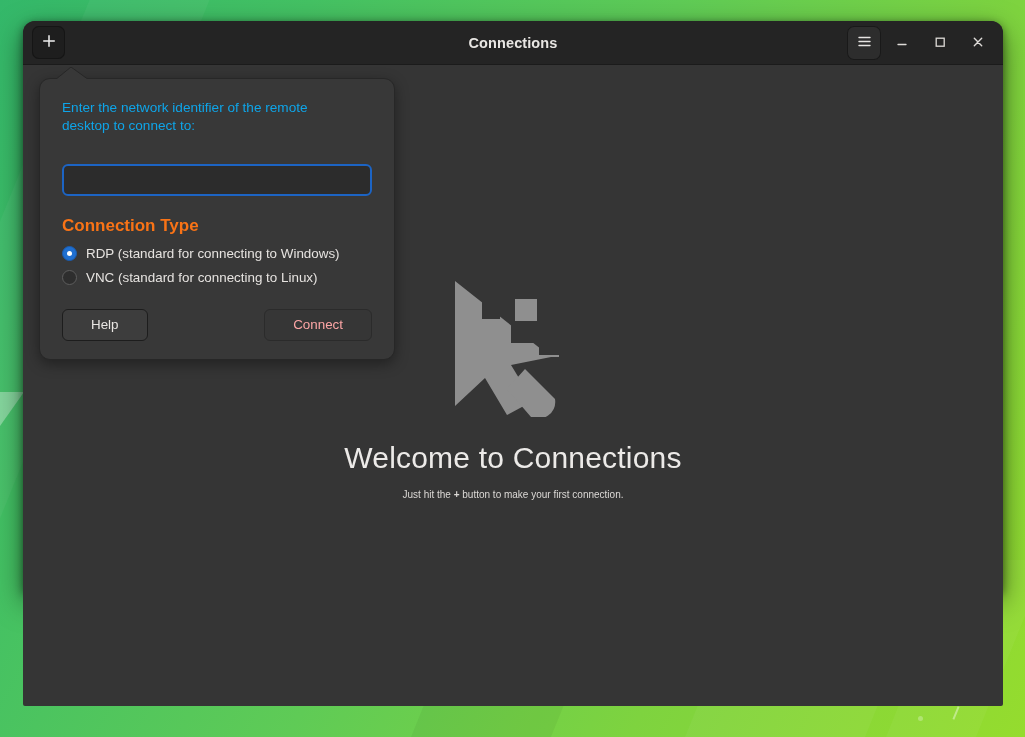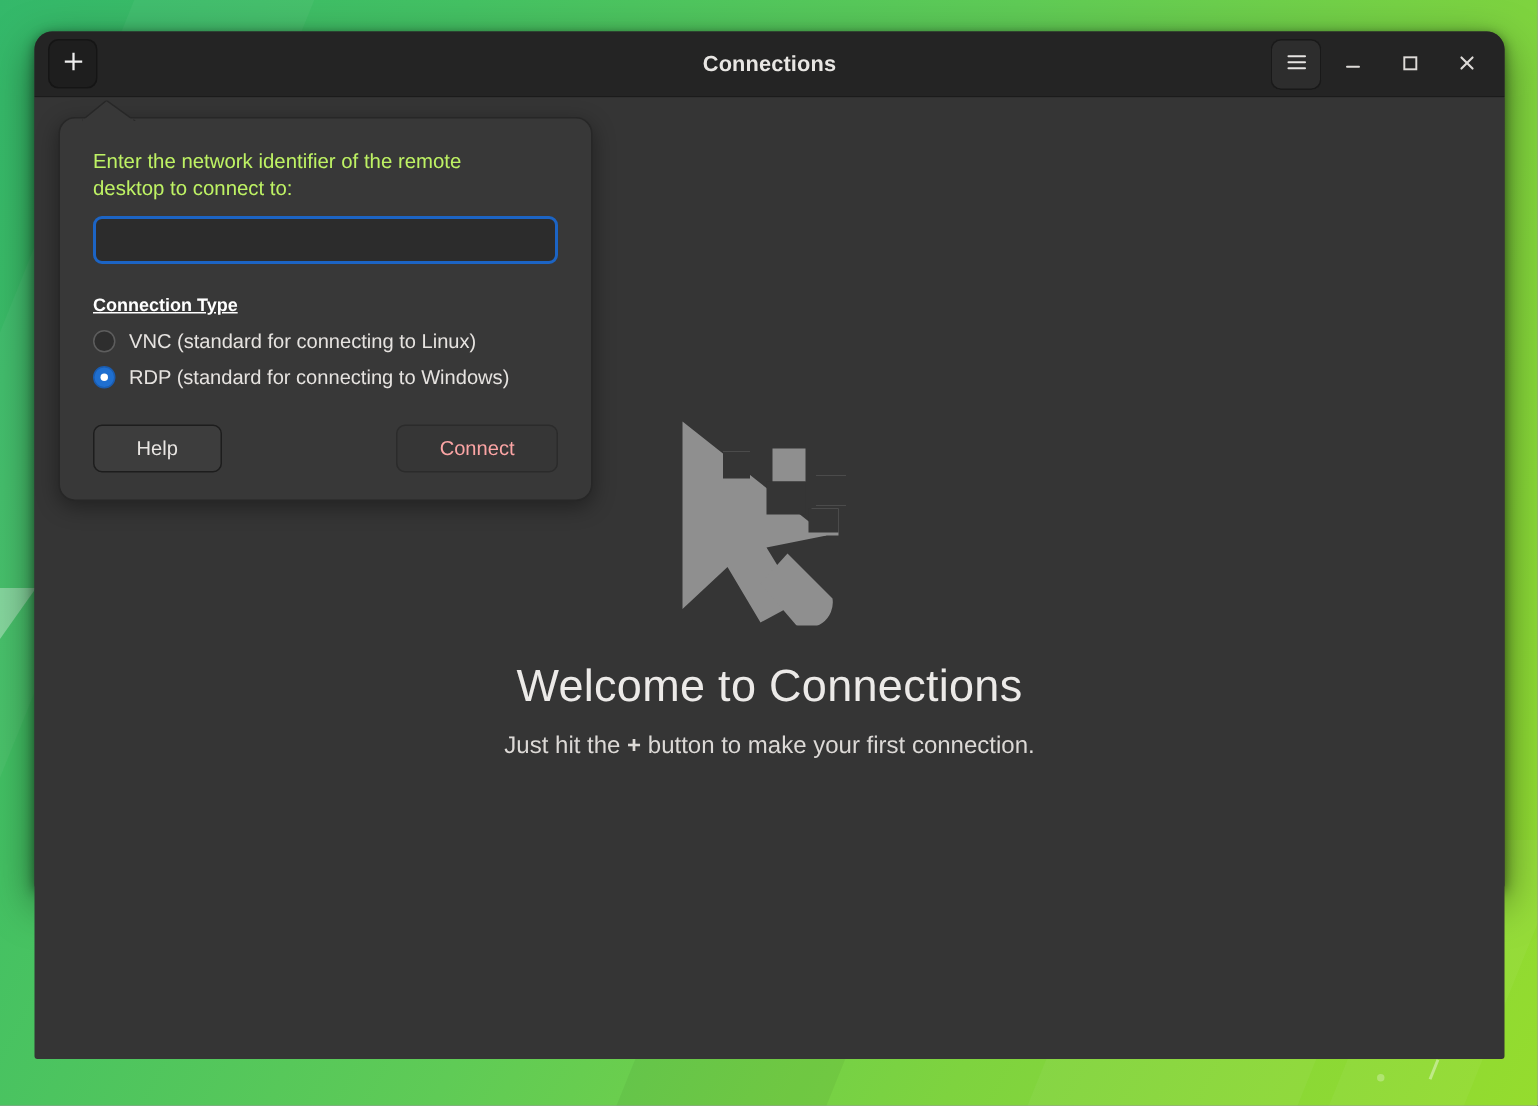--- a/index.html
+++ b/index.html
@@ -121,21 +121,21 @@
   }
   #app-icon { margin: 0 auto 24px auto; display: block; }
   #welcome-title {
     font-size: 30px;
     font-weight: 300;
     color: #eceae8;
     letter-spacing: 0.2px;
     margin: 16px 0 14px 0;
   }
   #welcome-sub {
-    font-size: 16px;
+    font-size: 10px;
     color: #dcd9d6;
     margin: 0;
   }
   #welcome-sub b { font-weight: bold; }
 
   
   #popover {
     position: absolute;
     left: 16px;
     top: 57px;
@@ -153,45 +153,44 @@
   #popover-body {
     background: #383838;
     border: 1px solid #272727;
     border-radius: 11px;
     box-shadow: 0 4px 14px rgba(0,0,0,0.38);
     padding: 20px 22px 18px 22px;
     box-sizing: border-box;
   }
   #prompt-label {
     font-size: 13.6px;
-    color: #bef264;
+    color: #0ea5e9;
     line-height: 1.36;
-    margin: 0 0 8px 0;
+    margin: 0 0 28px 0;
     max-width: 290px;
   }
   #host-input {
     width: 100%;
     box-sizing: border-box;
     height: 32px;
     background: #2c2c2c;
     border: 2px solid #1c64c4;
     border-radius: 6px;
     color: #ffffff;
     font-size: 13.5px;
     font-family: "Liberation Sans", sans-serif;
     padding: 0 8px;
     outline: none;
     caret-color: #ffffff;
   }
   #conn-type-heading {
-    font-size: 12px;
+    font-size: 17px;
     font-weight: bold;
-    color: #ffffff;
+    color: #f97316;
     margin: 20px 0 7px 0;
-    text-decoration: underline;
   }
   .radio-row {
     display: flex;
     align-items: center;
     gap: 9px;
     margin: 0 0 3px 0;
     padding: 3px 0;
     cursor: pointer;
   }
   .radio-mark {
@@ -351,27 +350,27 @@
 
     <div id="popover-body">
 
       <p id="prompt-label">Enter the network identifier of the remote desktop to connect to:</p>
 
       <input id="host-input" type="text" autofocus="" placeholder="" style="">
 
       <div id="conn-type-heading">Connection Type</div>
 
       <div class="radio-row">
+        <span class="radio-mark on"></span>
+        <span class="radio-label">RDP (standard for connecting to Windows)</span>
+      </div>
+
+      <div class="radio-row">
         <span class="radio-mark off"></span>
         <span class="radio-label">VNC (standard for connecting to Linux)</span>
-      </div>
-
-      <div class="radio-row">
-        <span class="radio-mark on"></span>
-        <span class="radio-label">RDP (standard for connecting to Windows)</span>
       </div>
 
       <div id="popover-actions">
         <button class="pbtn" id="help-btn">Help</button>
         <button class="pbtn" id="connect-btn" disabled="">Connect</button>
       </div>
 
     </div>
   </div>
 

